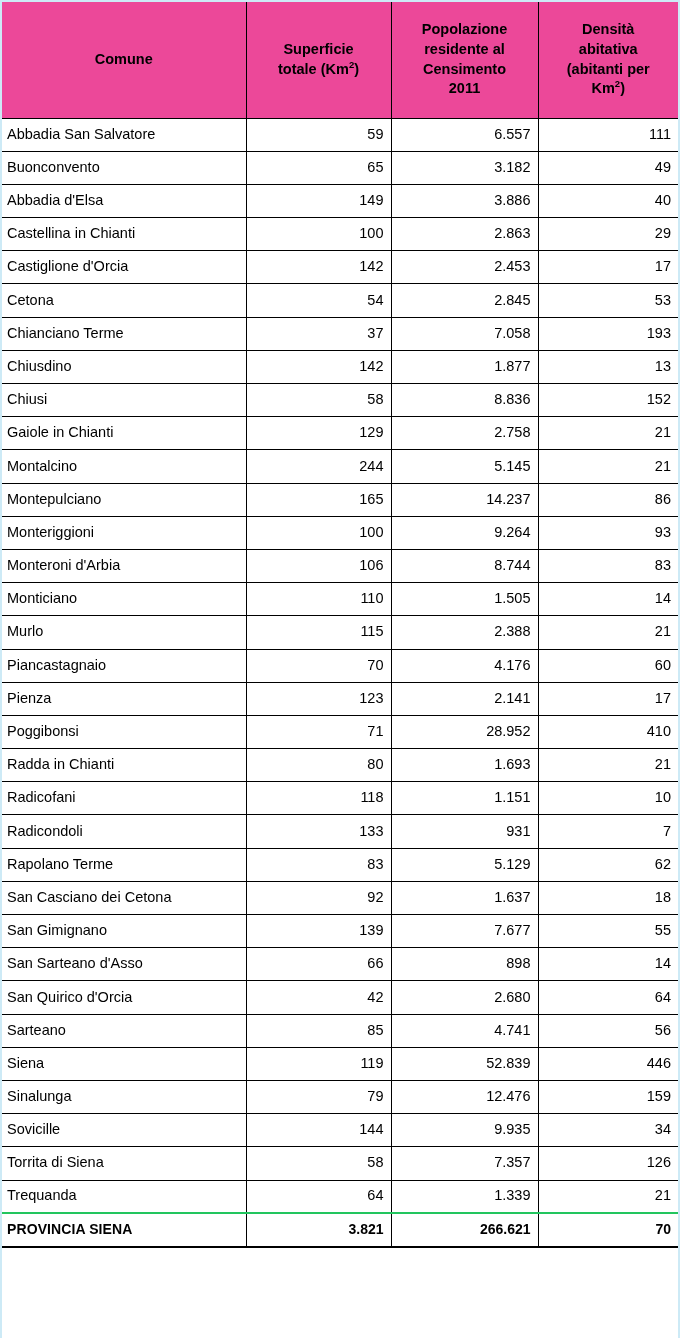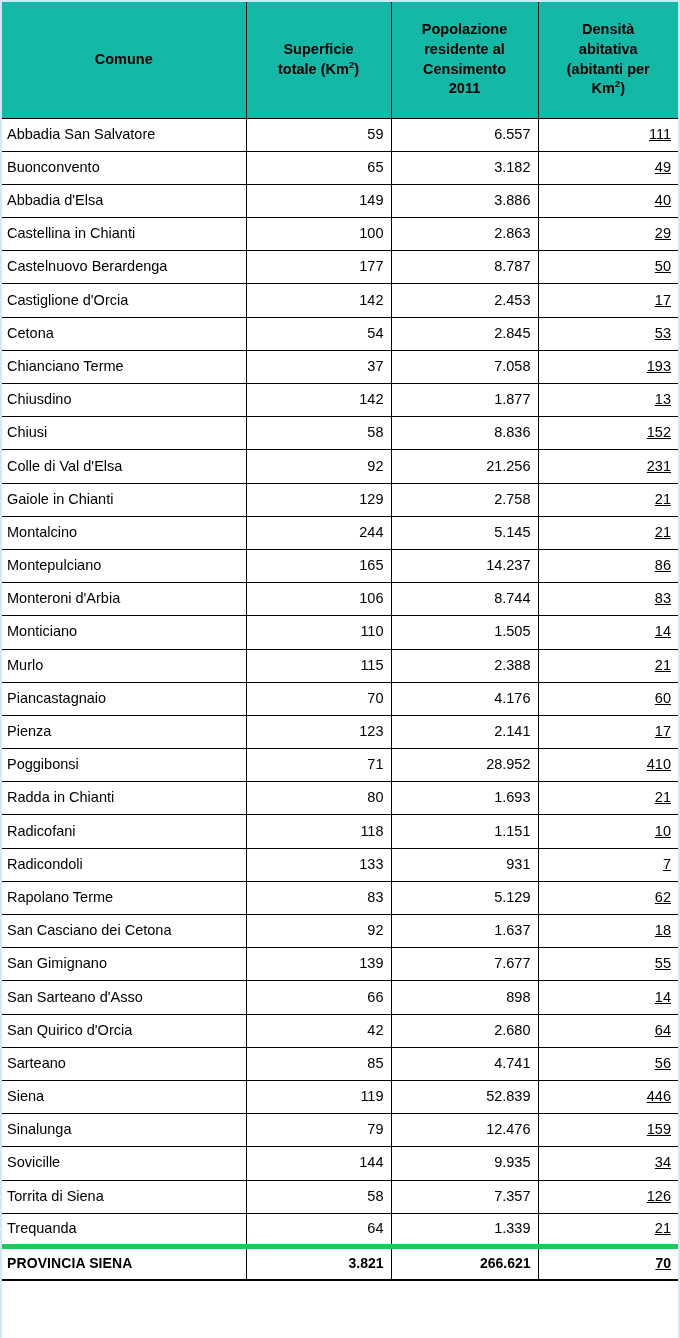--- a/index.html
+++ b/index.html
@@ -44,21 +44,21 @@
     height: 116px;
     box-sizing: border-box;
     font-size: 14.5px;
     font-weight: bold;
     line-height: 1.36;
     text-align: center;
     vertical-align: middle;
     padding: 2px 6px;
     border-right: 1.4px solid #000000;
     border-bottom: 1.6px solid #000000;
-    background: #14b8a6;
+    background: #ec4899;
   }
   thead th.last { border-right: none; }
 
   thead th sup {
     font-size: 9.5px;
     vertical-align: super;
     line-height: 0;
   }
 
   
@@ -76,34 +76,34 @@
     overflow: hidden;
   }
   tbody td.name {
     text-align: left;
     padding: 0 4px 0 5px;
   }
   tbody td.num {
     text-align: right;
     padding: 0 7px 0 4px;
   }
-  tbody td.last { border-right: none; text-decoration: underline; }
+  tbody td.last { border-right: none; }
 
   
   tbody tr.total td {
     font-weight: bold;
     font-size: 14px;
     border-top: 1.8px solid #000000;
     border-bottom: 2.2px solid #000000;
     height: 34px;
   }
   tbody tr.total td.name { letter-spacing: 0.1px; }
 
   
-  tbody tr.pre-total td { border-bottom: 5px solid #22c55e; }
+  tbody tr.pre-total td { border-bottom: 2px solid #22c55e; }
 </style>
 </head>
 <body>
 
 <div class="sheet">
 
   <table class="census">
     <colgroup>
       <col class="c-comune">
       <col class="c-sup">
@@ -154,26 +154,20 @@
           <td class="num">3.886</td>
           <td class="num last">40</td>
         </tr>
         <tr class="data-row">
           <td class="name">Castellina in Chianti</td>
           <td class="num">100</td>
           <td class="num">2.863</td>
           <td class="num last">29</td>
         </tr>
         <tr class="data-row">
-          <td class="name">Castelnuovo Berardenga</td>
-          <td class="num">177</td>
-          <td class="num">8.787</td>
-          <td class="num last">50</td>
-        </tr>
-        <tr class="data-row">
           <td class="name">Castiglione d'Orcia</td>
           <td class="num">142</td>
           <td class="num">2.453</td>
           <td class="num last">17</td>
         </tr>
         <tr class="data-row">
           <td class="name">Cetona</td>
           <td class="num">54</td>
           <td class="num">2.845</td>
           <td class="num last">53</td>
@@ -190,42 +184,42 @@
           <td class="num">1.877</td>
           <td class="num last">13</td>
         </tr>
         <tr class="data-row">
           <td class="name">Chiusi</td>
           <td class="num">58</td>
           <td class="num">8.836</td>
           <td class="num last">152</td>
         </tr>
         <tr class="data-row">
-          <td class="name">Colle di Val d'Elsa</td>
-          <td class="num">92</td>
-          <td class="num">21.256</td>
-          <td class="num last">231</td>
-        </tr>
-        <tr class="data-row">
           <td class="name">Gaiole in Chianti</td>
           <td class="num">129</td>
           <td class="num">2.758</td>
           <td class="num last">21</td>
         </tr>
         <tr class="data-row">
           <td class="name">Montalcino</td>
           <td class="num">244</td>
           <td class="num">5.145</td>
           <td class="num last">21</td>
         </tr>
         <tr class="data-row">
           <td class="name">Montepulciano</td>
           <td class="num">165</td>
           <td class="num">14.237</td>
           <td class="num last">86</td>
+        </tr>
+        <tr class="data-row">
+          <td class="name">Monteriggioni</td>
+          <td class="num">100</td>
+          <td class="num">9.264</td>
+          <td class="num last">93</td>
         </tr>
         <tr class="data-row">
           <td class="name">Monteroni d'Arbia</td>
           <td class="num">106</td>
           <td class="num">8.744</td>
           <td class="num last">83</td>
         </tr>
         <tr class="data-row">
           <td class="name">Monticiano</td>
           <td class="num">110</td>

